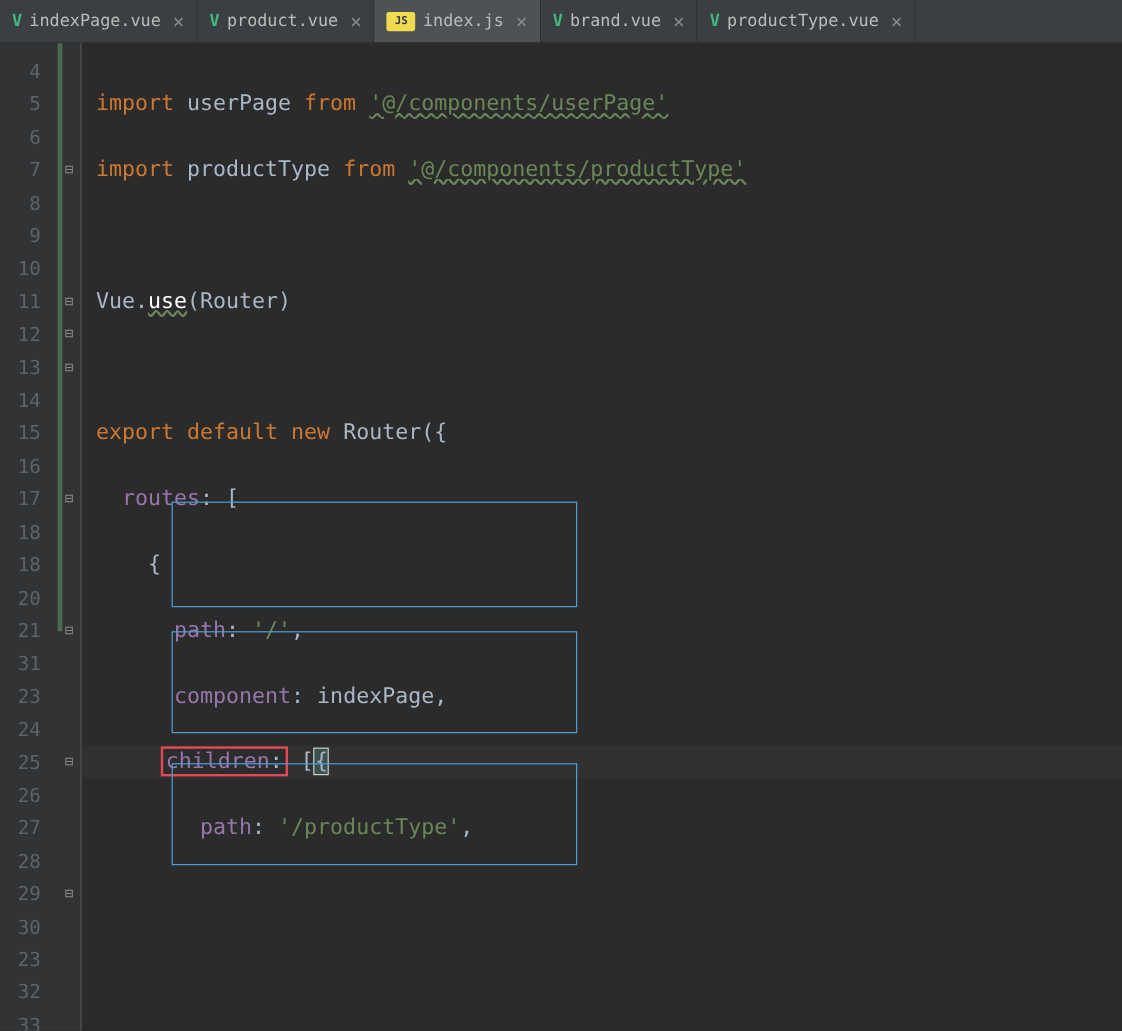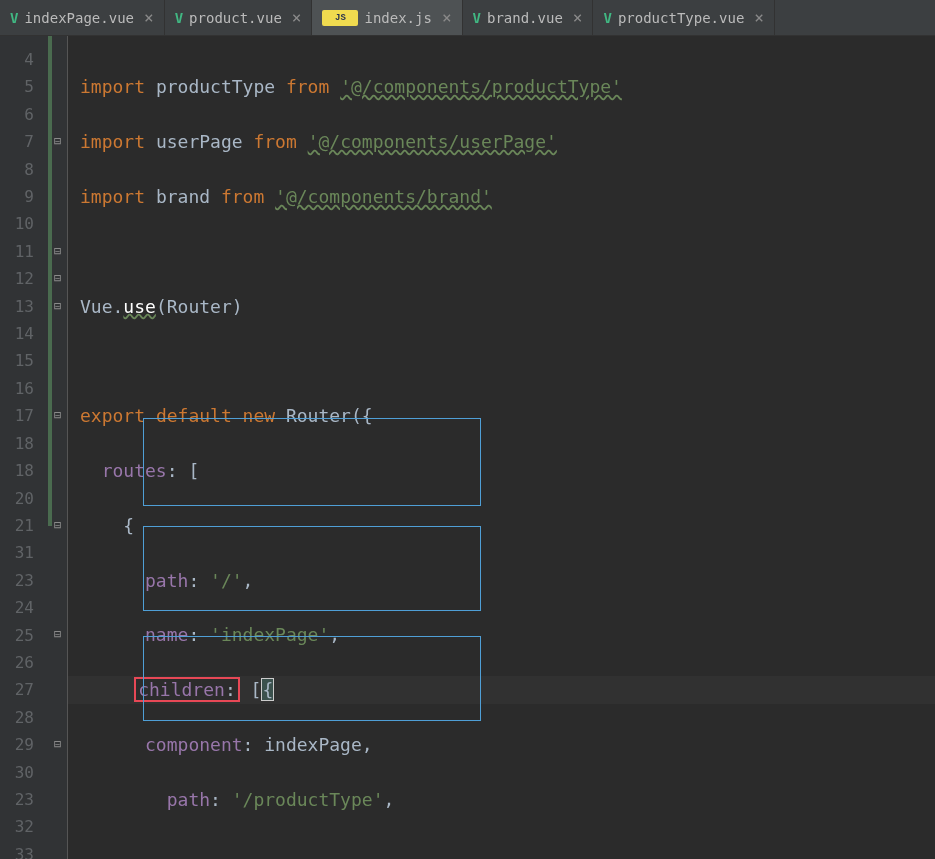--- a/index.html
+++ b/index.html
@@ -24,23 +24,23 @@
     padding: 0 10px;
     gap: 6px;
     border-right: 1px solid #323232;
     color: #bbbbbb;
     font-size: 14px;
     cursor: pointer;
   }
   .tab.active { background: #4e5254; }
   .vue-icon { color: #41b883; font-weight: bold; }
   .js-icon {
-    display:inline-block; width:36px; height:16px; background:#f0db4f;
+    display:inline-block; width:24px; height:16px; background:#f0db4f;
     color:#29334f; font-size:9px; font-weight:bold; text-align:center;
-    line-height:16px; border-radius:2px;font-family:Liberation Mono, monospace;
+    line-height:16px; border-radius:2px;
   }
   .close-x { color:#8a8a8a; font-size:16px; margin-left:4px; }
   .editor { display:flex; height:823px; }
   .gutter {
     width: 48px;
     background: #313335;
     color: #606366;
     text-align: right;
     padding-right: 14px;
     font-size: 16px;
@@ -174,33 +174,31 @@
     <div class="fold-mark"></div>
     <div class="fold-mark"></div>
     <div class="fold-mark"></div>
     <div class="fold-mark">⊟</div>
     <div class="fold-mark"></div>
     <div class="fold-mark"></div>
     <div class="fold-mark"></div>
     <div class="fold-mark"></div>
   </div>
   <div class="code">
+<span class="line"><span class="kw">import</span> <span class="id">userPage</span> <span class="kw">from</span> <span class="str underline-green">'@/components/userPage'</span></span>
 <span class="line"><span class="kw">import</span> <span class="id">productType</span> <span class="kw">from</span> <span class="str underline-green">'@/components/productType'</span></span>
-<span class="line"><span class="kw">import</span> <span class="id">userPage</span> <span class="kw">from</span> <span class="str underline-green">'@/components/userPage'</span></span>
-<span class="line"><span class="kw">import</span> <span class="id">brand</span> <span class="kw">from</span> <span class="str underline-green">'@/components/brand'</span></span>
 <span class="line"></span>
 <span class="line"><span>Vue.</span><span class="fn underline-green">use</span><span>(Router)</span></span>
 <span class="line"></span>
 <span class="line"><span class="kw">export</span> <span class="kw">default</span> <span class="kw">new</span> <span>Router</span><span>({</span></span>
 <span class="line">  <span class="prop">routes</span><span>: [</span></span>
 <span class="line">    <span>{</span></span>
 <span class="line">      <span class="prop">path</span>: <span class="str">'/'</span><span>,</span></span>
-<span class="line">      <span class="prop">name</span>: <span class="str">'indexPage'</span><span>,</span></span>
+<span class="line">      <span class="prop">component</span>: <span>indexPage</span><span>,</span></span>
 <span class="line hl">     <span class="red-box"><span class="prop">children</span>:</span> [<span class="bracket-hl">{</span></span>
-<span class="line">      <span class="prop">component</span>: <span>indexPage</span><span>,</span></span>
 <span class="line">        <span class="prop">path</span>: <span class="str">'/productType'</span><span>,</span></span>
 
 
 
 
 
 
 
 
 

